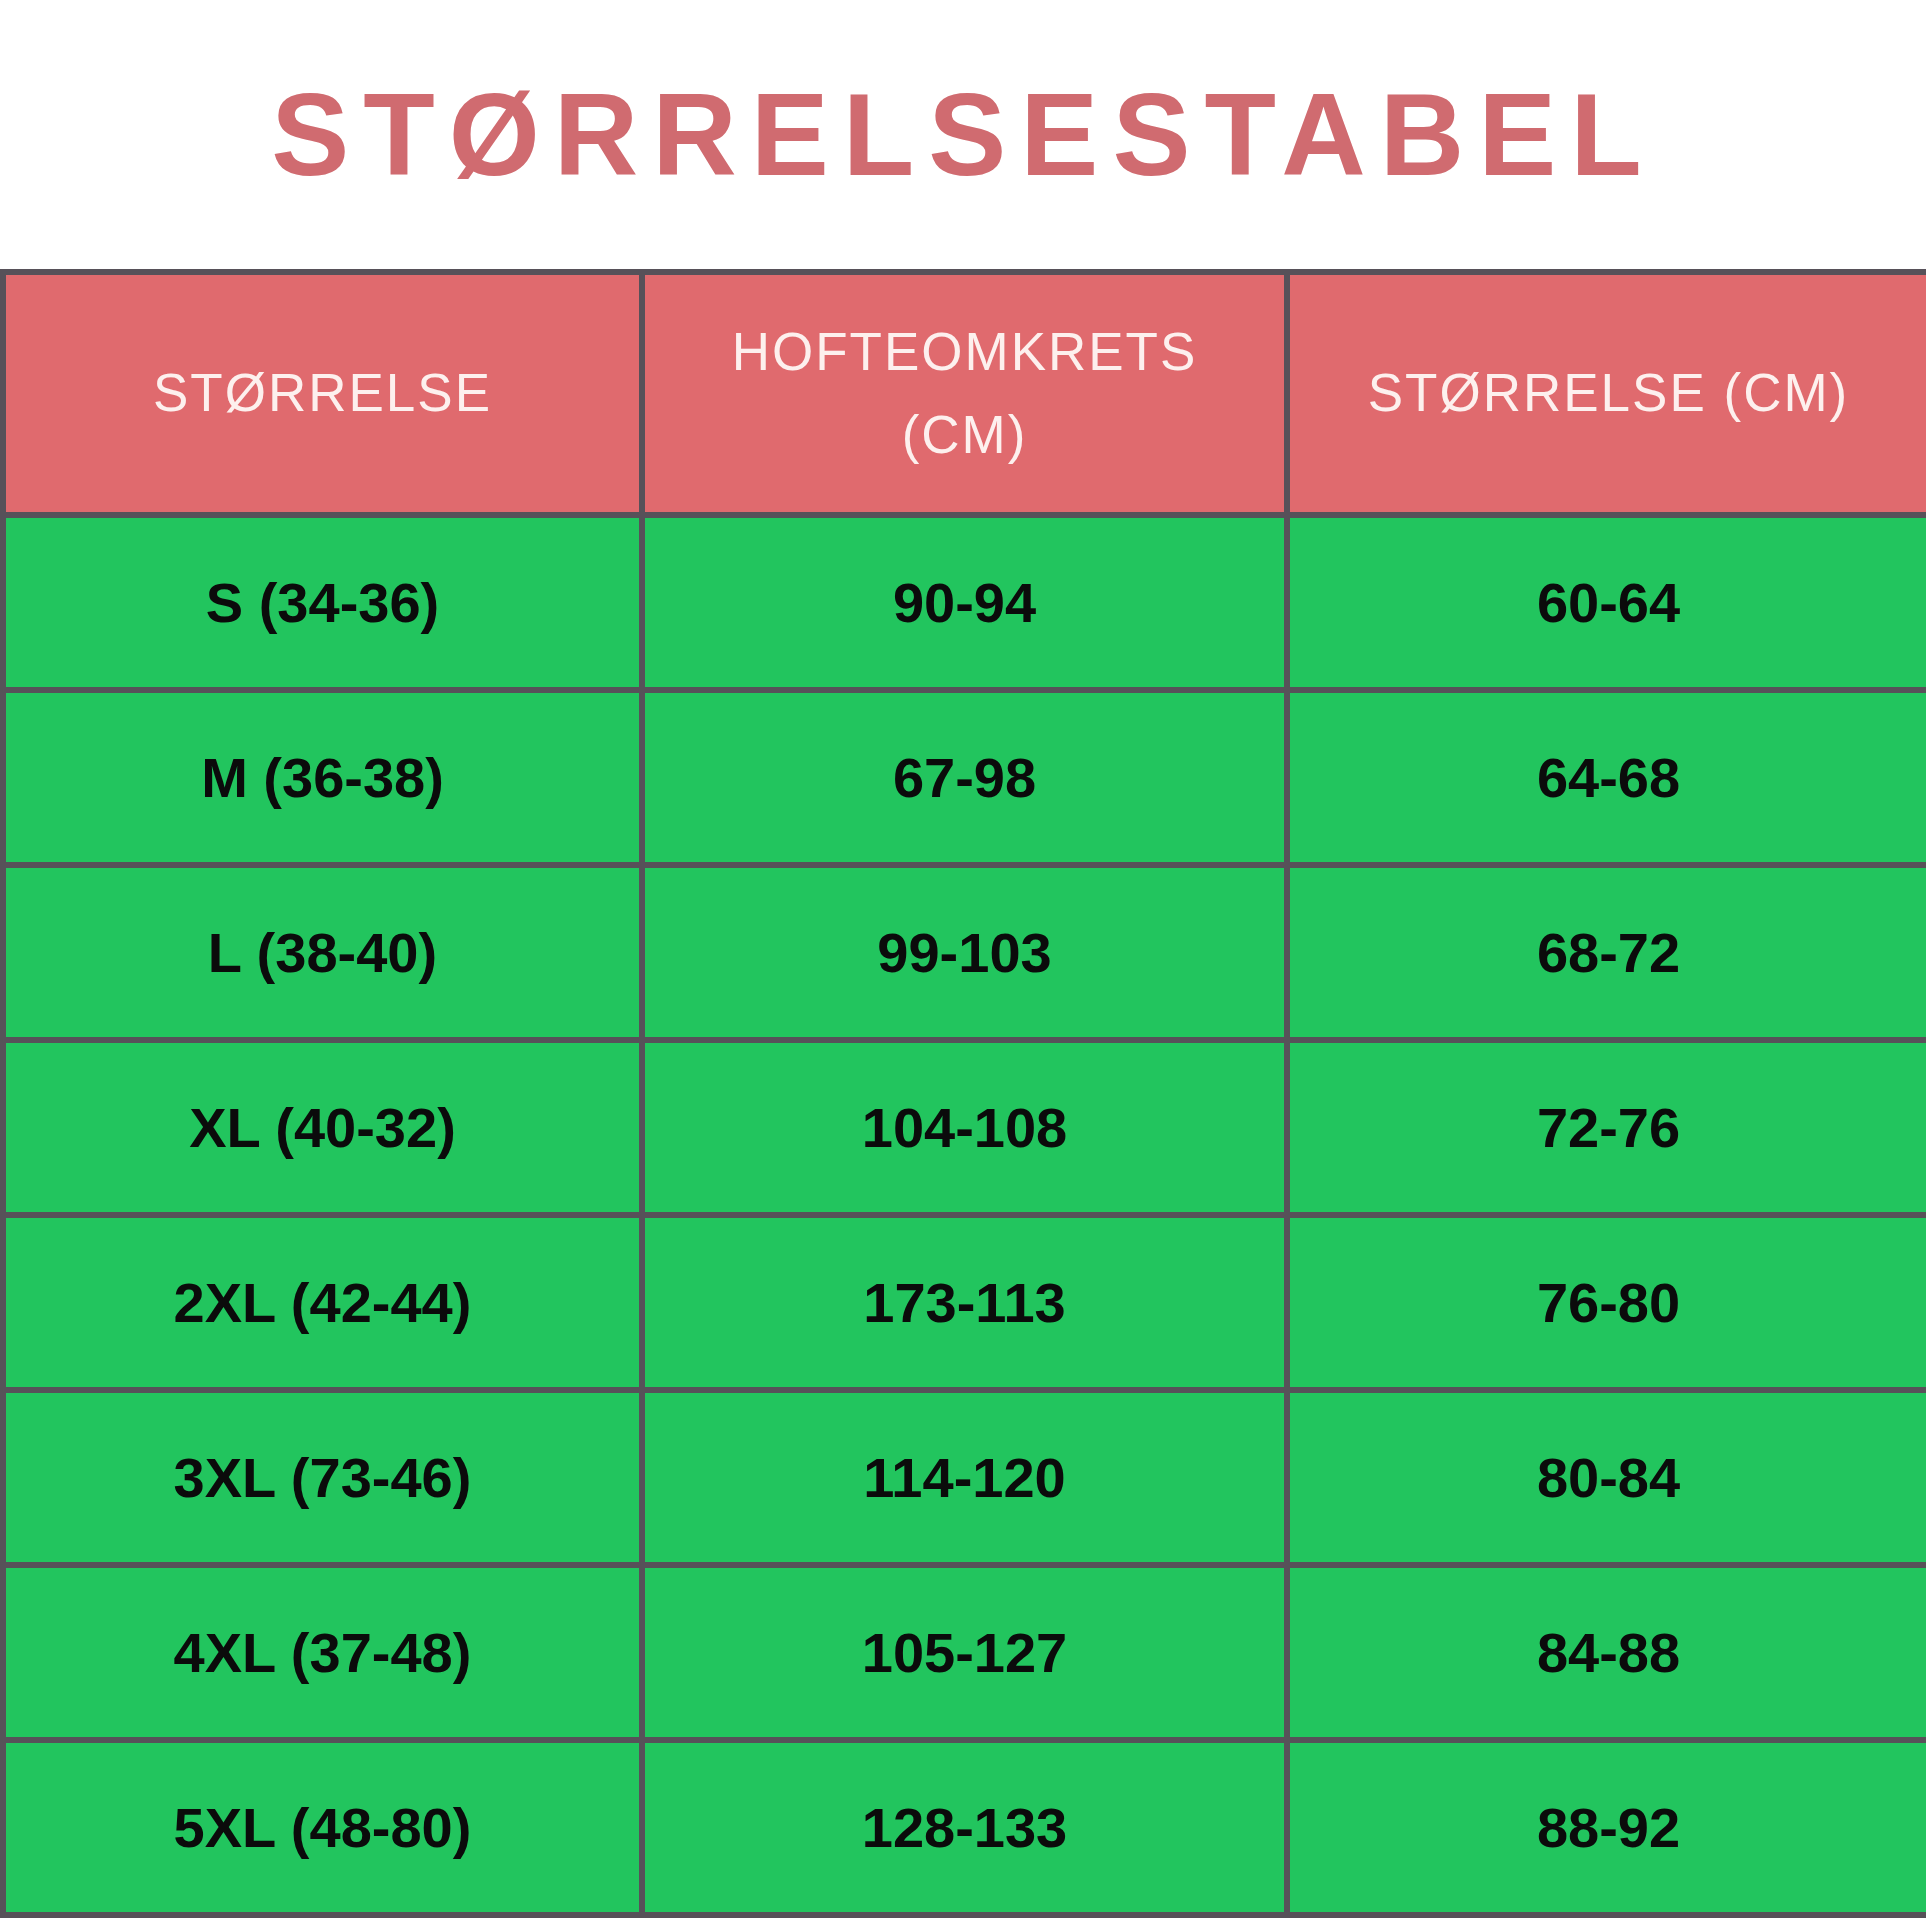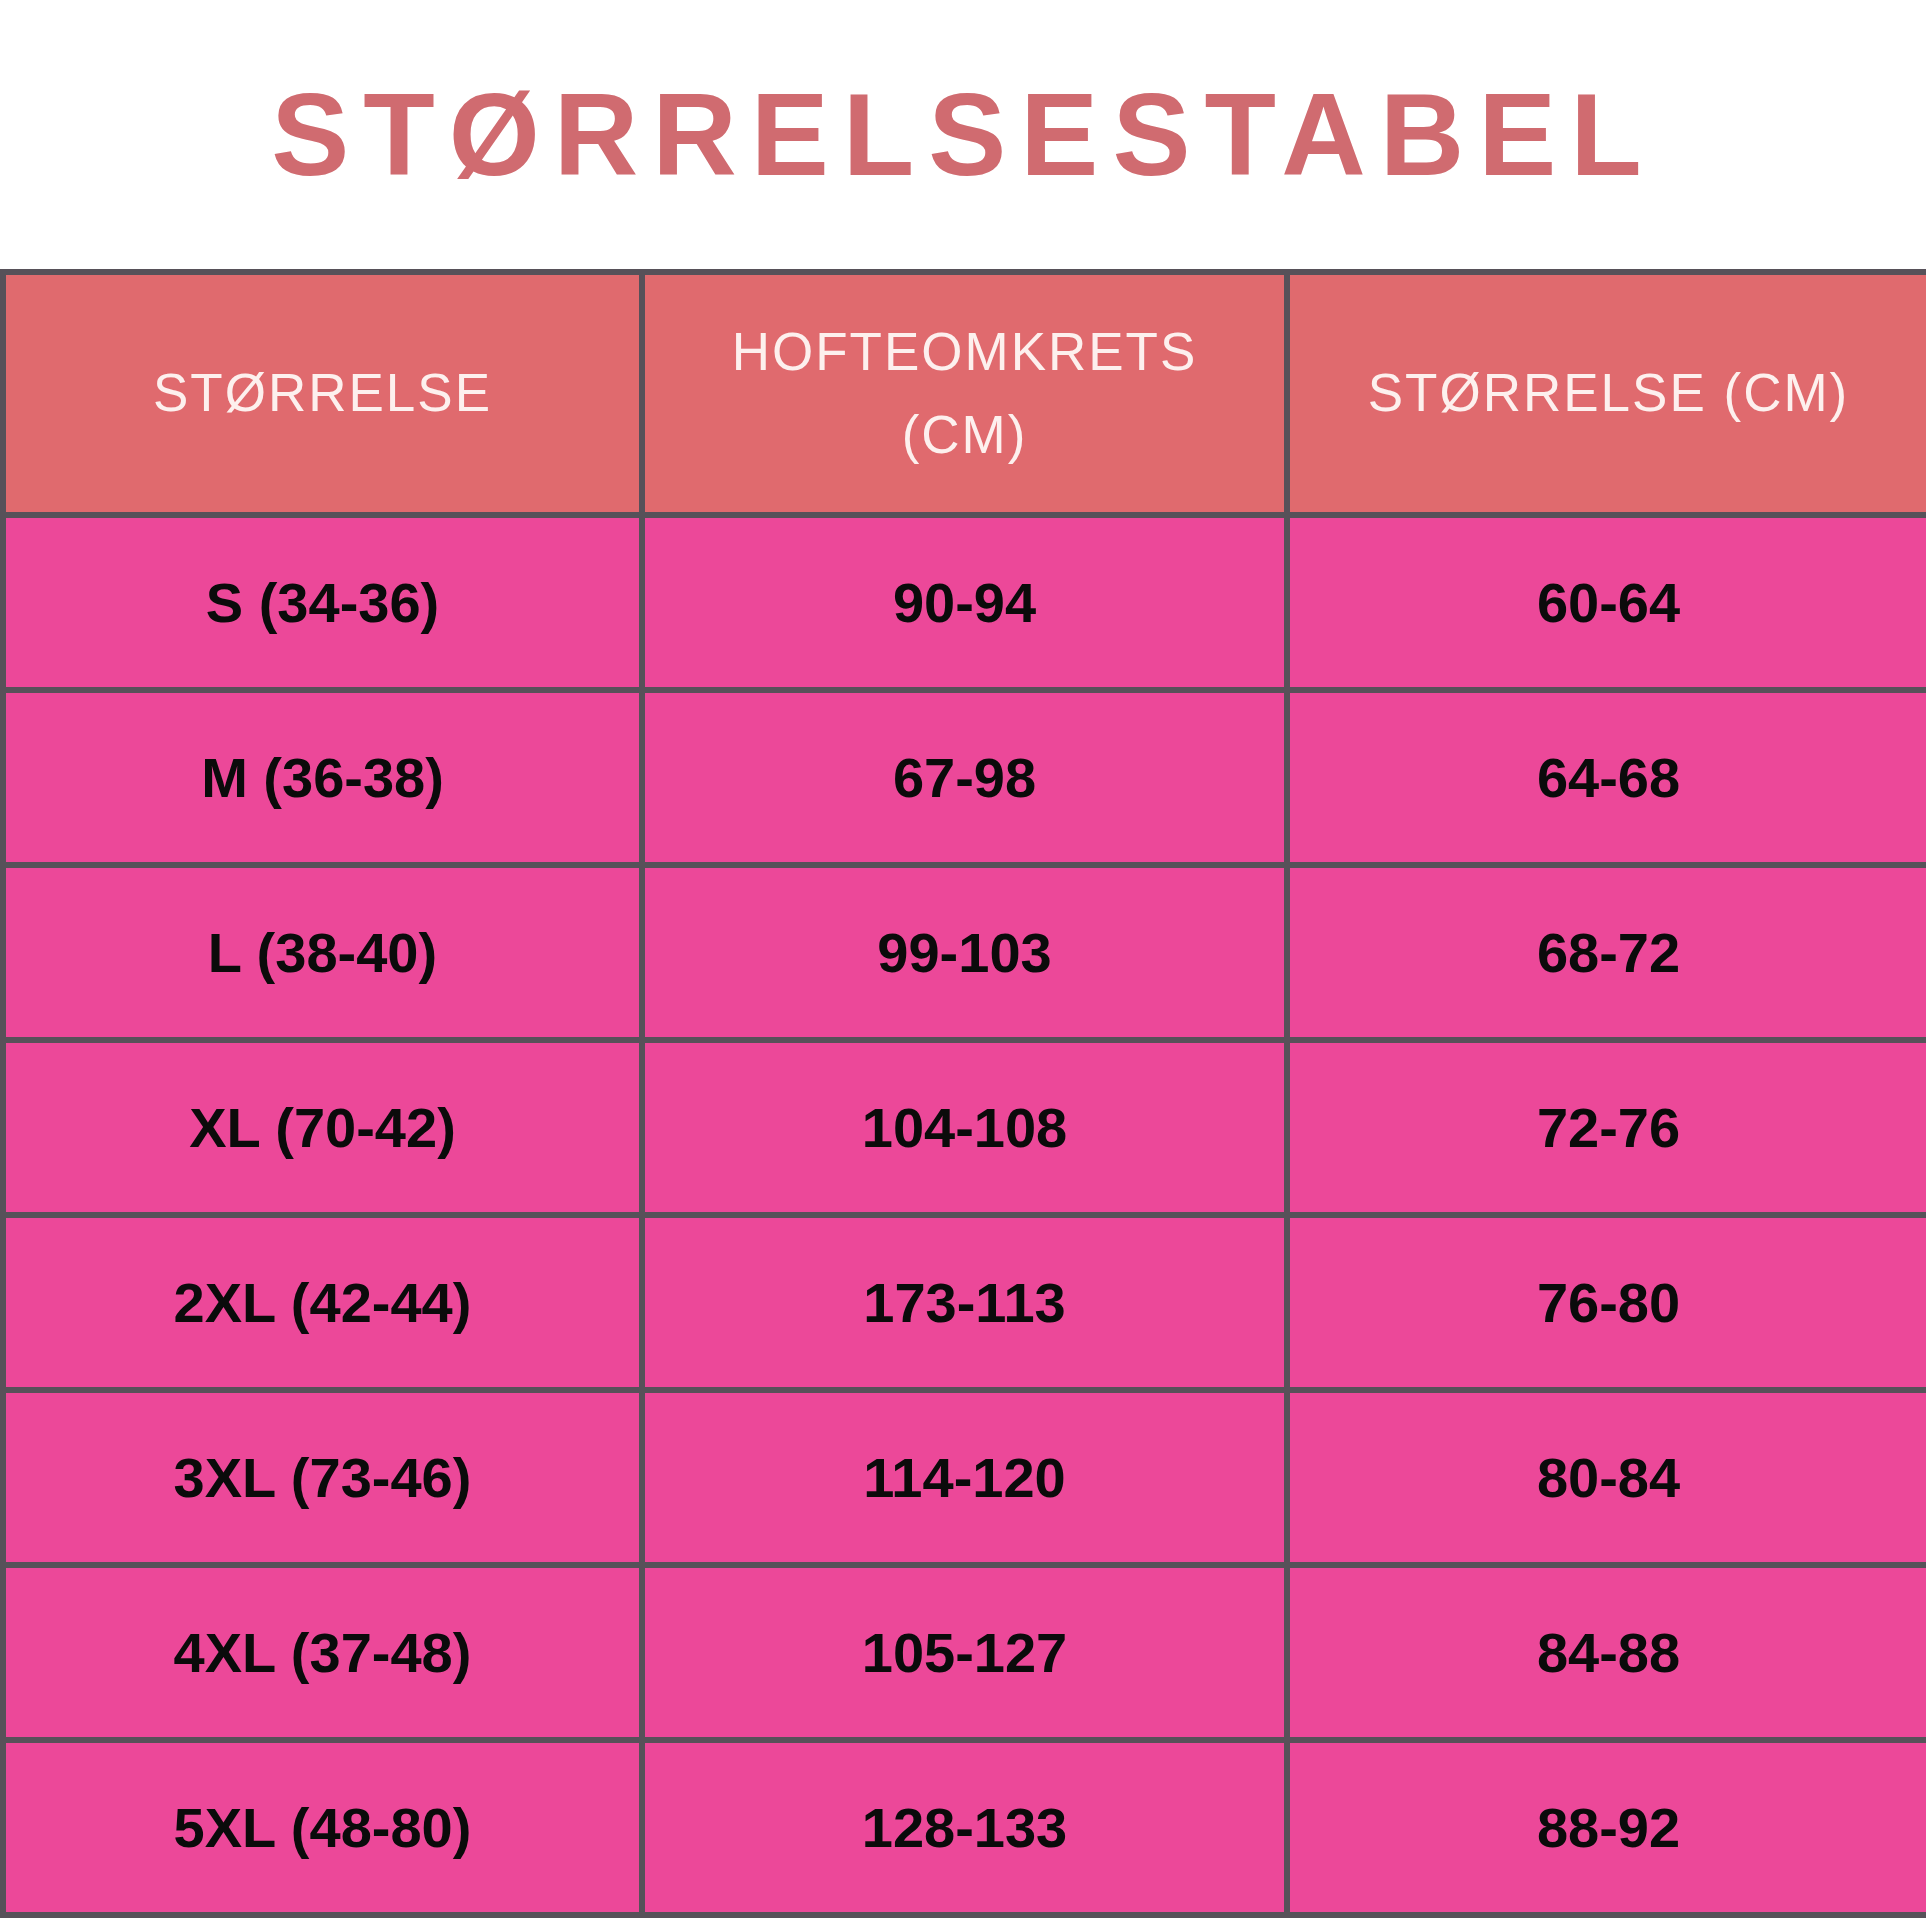--- a/index.html
+++ b/index.html
@@ -74,21 +74,21 @@
     line-height: 1.55;
     padding: 0 14px;
   }
   .size-table thead th .hdr-line {
     display: block;
   }
 
   
   .size-table tbody td {
     height: 175px;
-    background: #ec4899;
+    background: #22c55e;
     color: #0B0B0B;
     font-family: "Liberation Sans", sans-serif;
     font-weight: 700;
     font-size: 56px;
     letter-spacing: 0px;
     line-height: 1.1;
     padding: 0 10px;
   }
 </style>
 </head>
@@ -130,21 +130,21 @@
         <td>M (36-38)</td>
         <td>67-98</td>
         <td>64-68</td>
       </tr>
       <tr>
         <td>L (38-40)</td>
         <td>99-103</td>
         <td>68-72</td>
       </tr>
       <tr>
-        <td>XL (70-42)</td>
+        <td>XL (40-32)</td>
         <td>104-108</td>
         <td>72-76</td>
       </tr>
       <tr>
         <td>2XL (42-44)</td>
         <td>173-113</td>
         <td>76-80</td>
       </tr>
       <tr>
         <td>3XL (73-46)</td>

